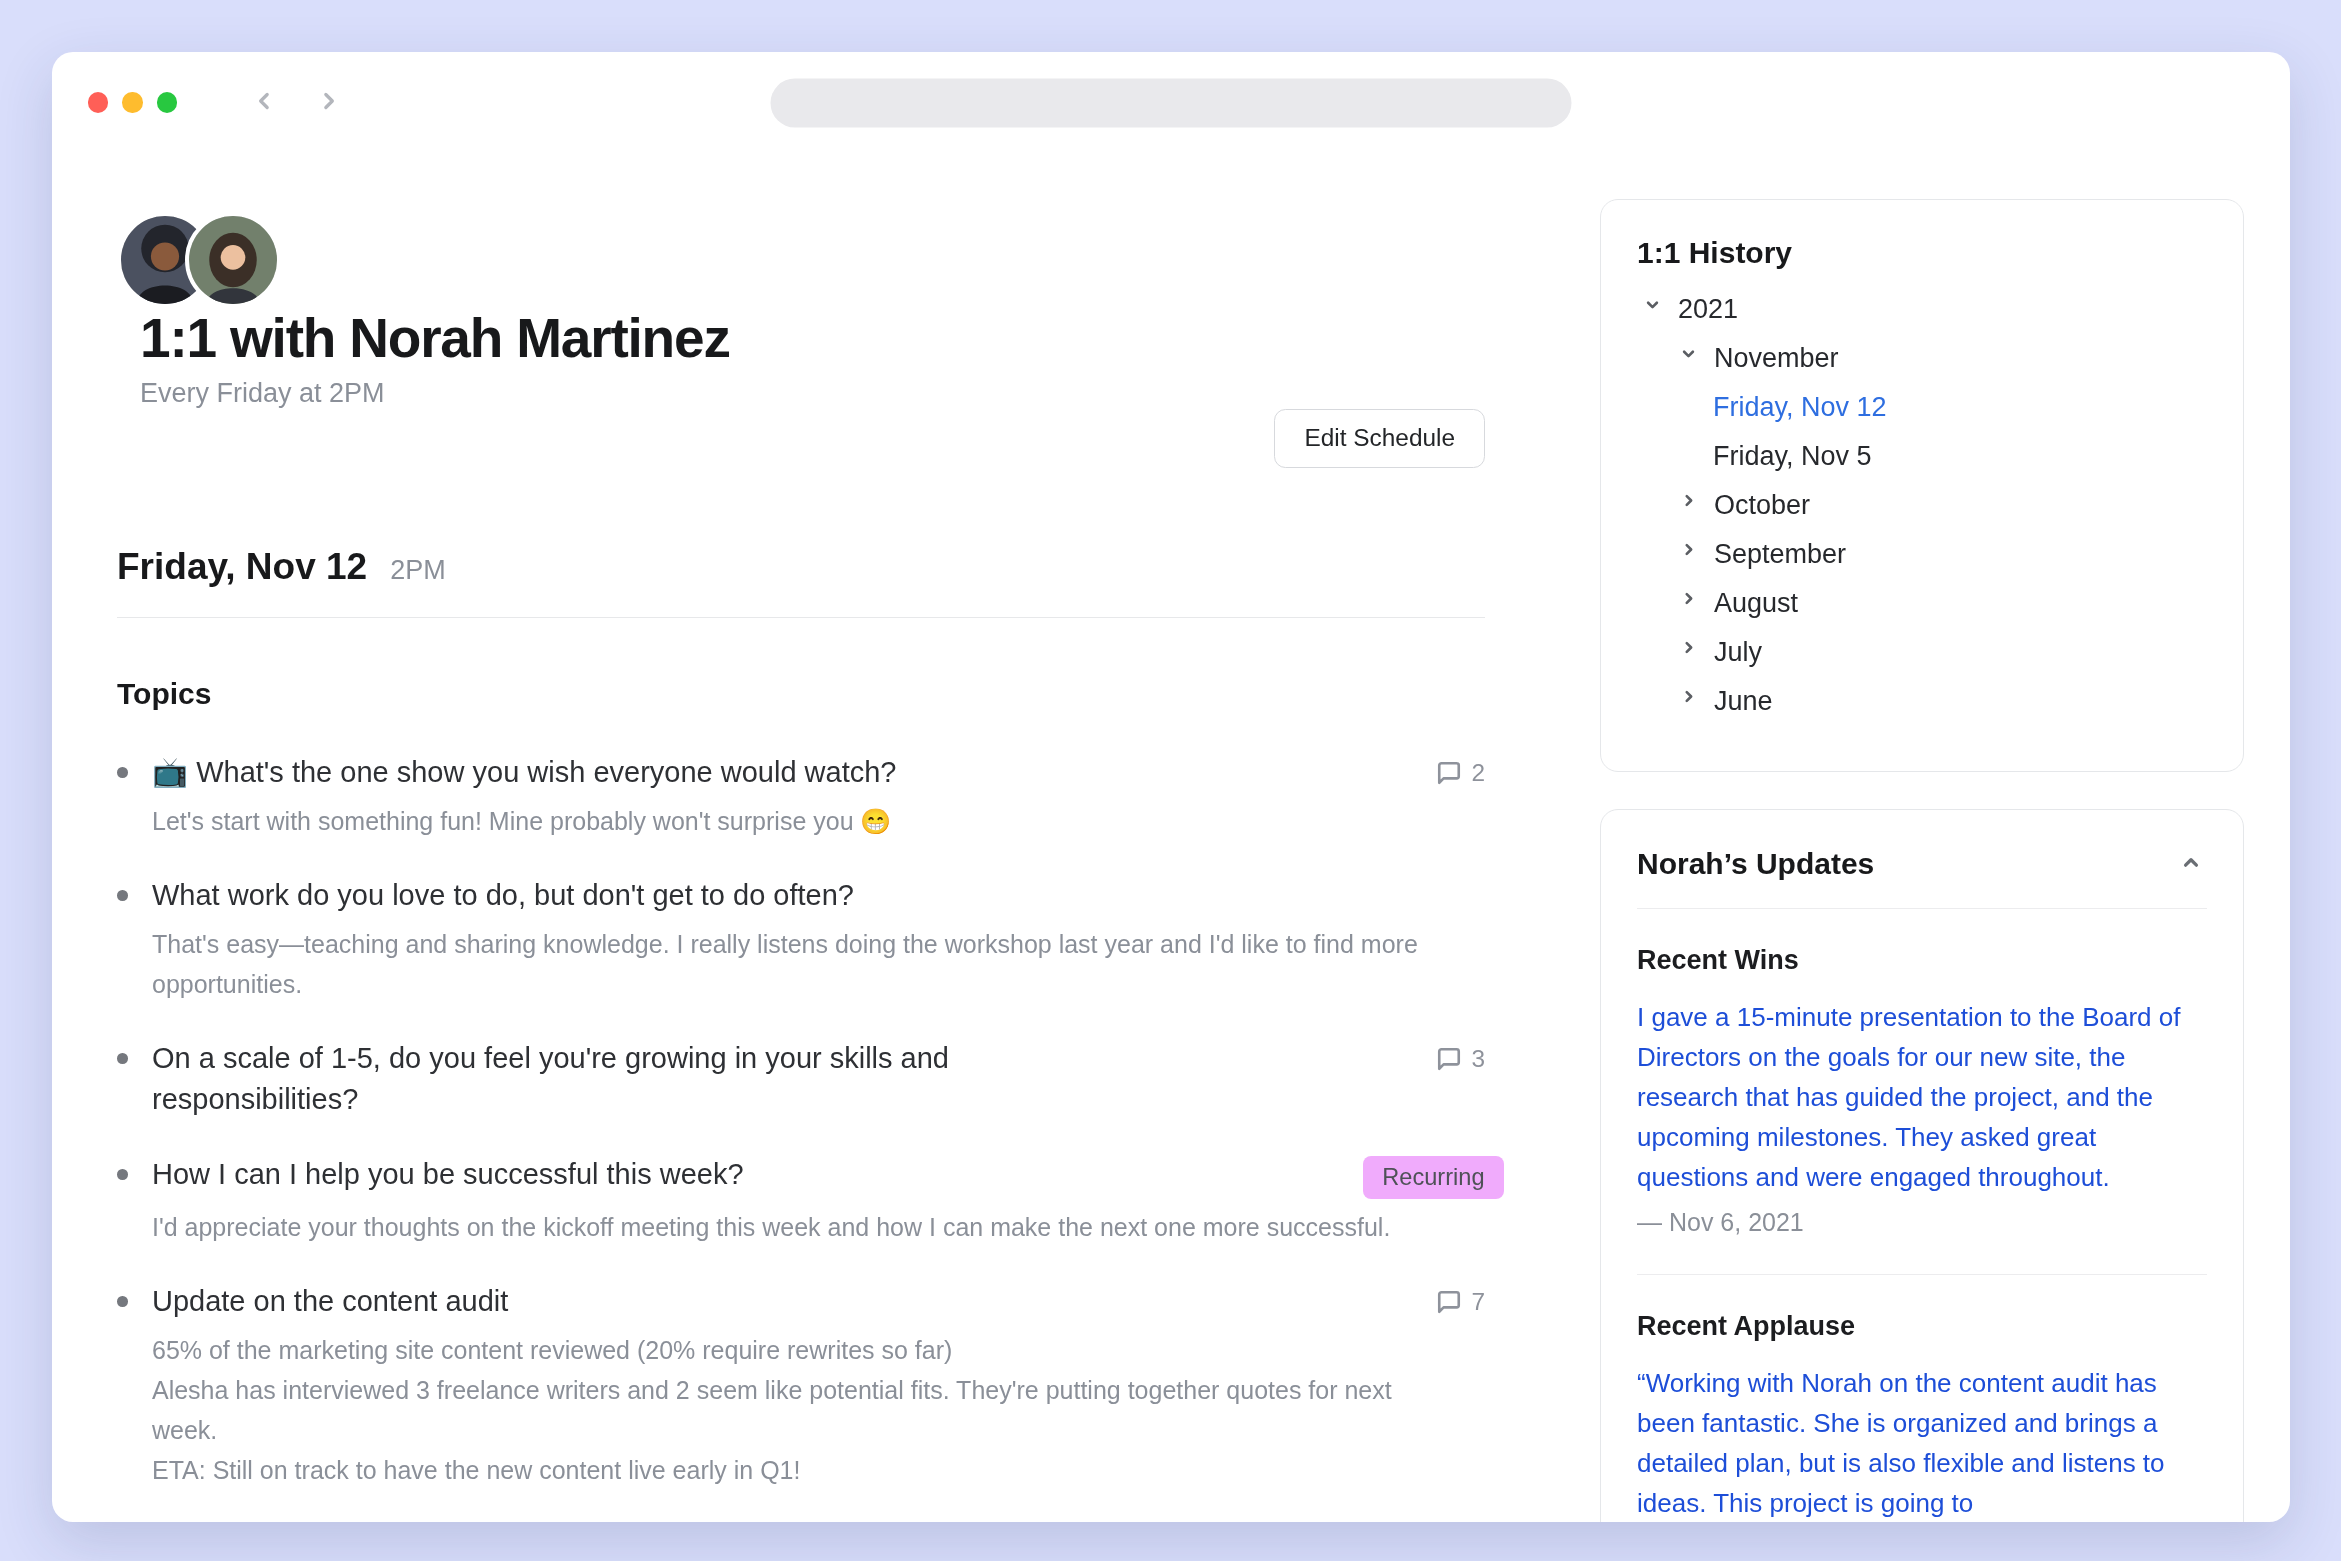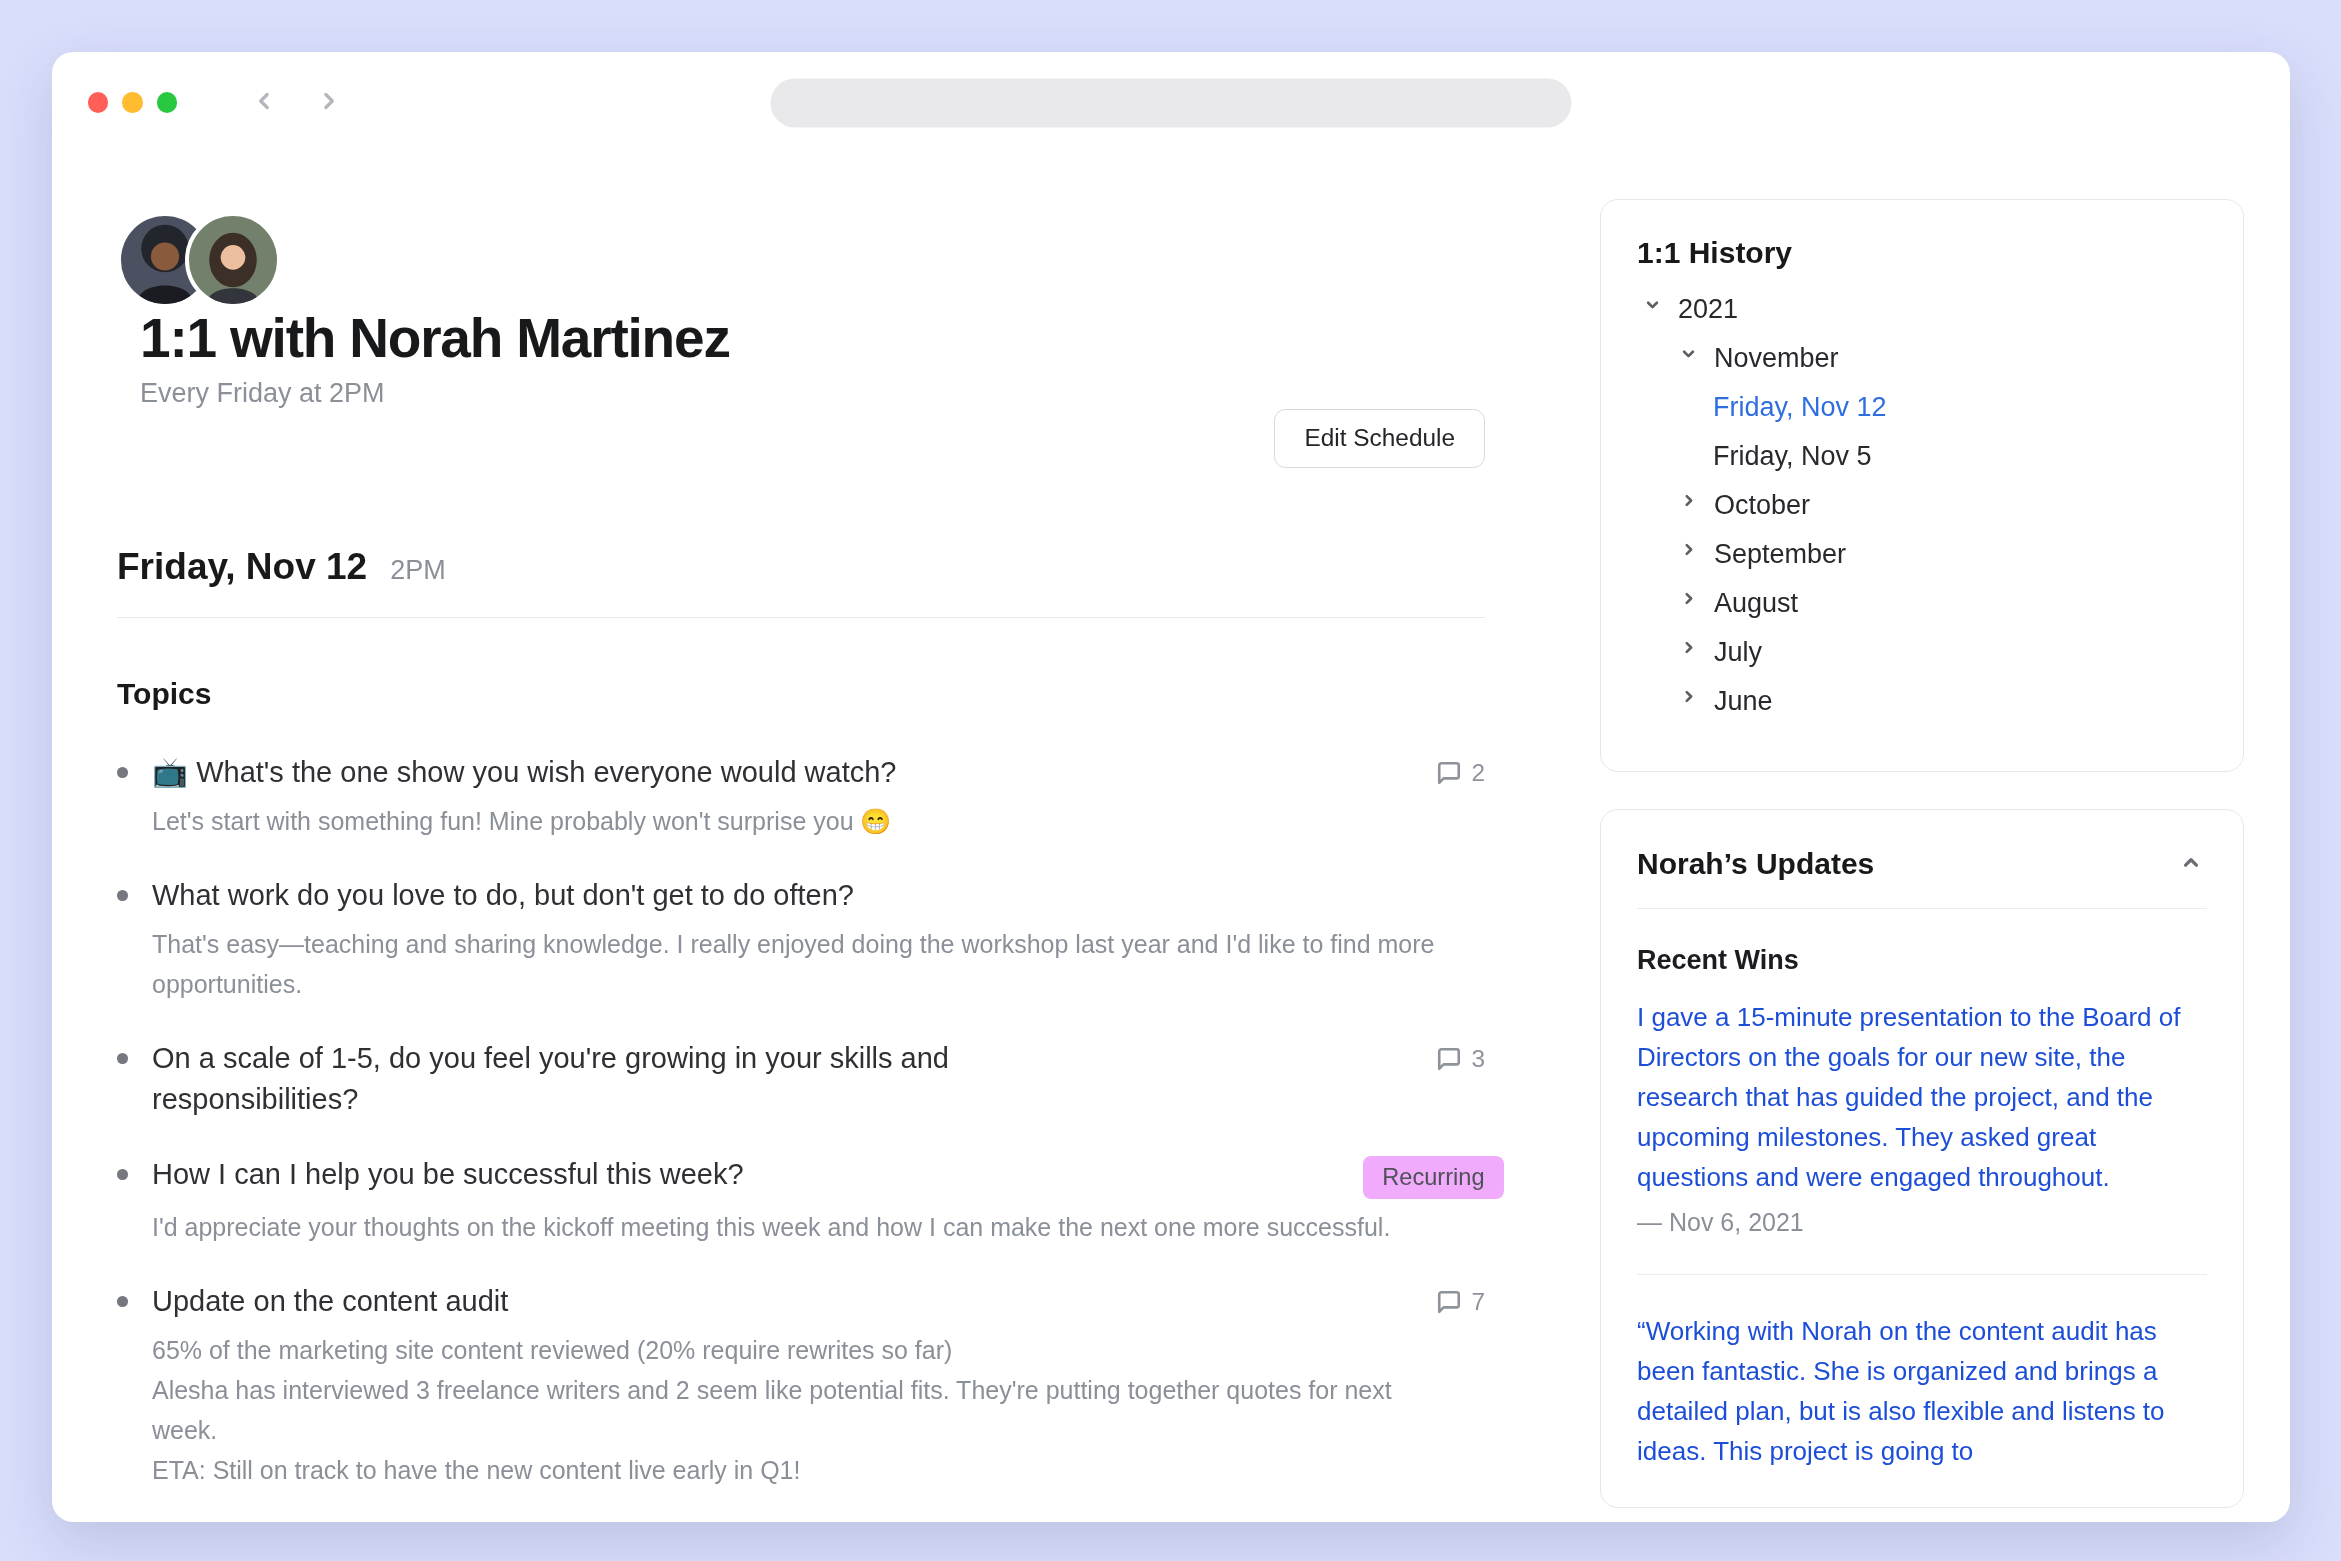--- a/index.html
+++ b/index.html
@@ -173,21 +173,21 @@
             <div class="note">Let's start with something fun! Mine probably won't surprise you 😁</div>
           </div>
         </li>
 
         <li class="topic">
           <span class="bullet"></span>
           <div class="topic-body">
             <div class="topic-line">
               <span class="topic-text">What work do you love to do, but don't get to do often?</span>
             </div>
-            <div class="note">That's easy—teaching and sharing knowledge. I really enjoyed doing the workshop last year and I'd like to find more opportunities.</div>
+            <div class="note">That's easy—teaching and sharing knowledge. I really listens doing the workshop last year and I'd like to find more opportunities.</div>
           </div>
         </li>
 
         <li class="topic">
           <span class="bullet"></span>
           <div class="topic-body">
             <div class="topic-line">
               <span class="topic-text">On a scale of 1-5, do you feel you're growing in your skills and responsibilities?</span>
               <span class="topic-meta">
                 <svg viewBox="0 0 24 24">
@@ -332,20 +332,21 @@
 
         <div class="upd-section">
           <div class="upd-heading">Recent Wins</div>
           <div class="upd-body">I gave a 15-minute presentation to the Board of Directors on the goals for our new site, the research that has guided the project, and the upcoming milestones. They asked great questions and were engaged throughout.</div>
           <div class="upd-date">— Nov 6, 2021</div>
         </div>
 
         <hr class="upd-sep">
 
         <div class="upd-section">
+          <div class="upd-heading">Recent Applause</div>
           <div class="upd-body">“Working with Norah on the content audit has been fantastic. She is organized and brings a detailed plan, but is also flexible and listens to ideas. This project is going to</div>
         </div>
       </div>
 
     </div>
   </div>
 </div>
 
 
 </body></html>

